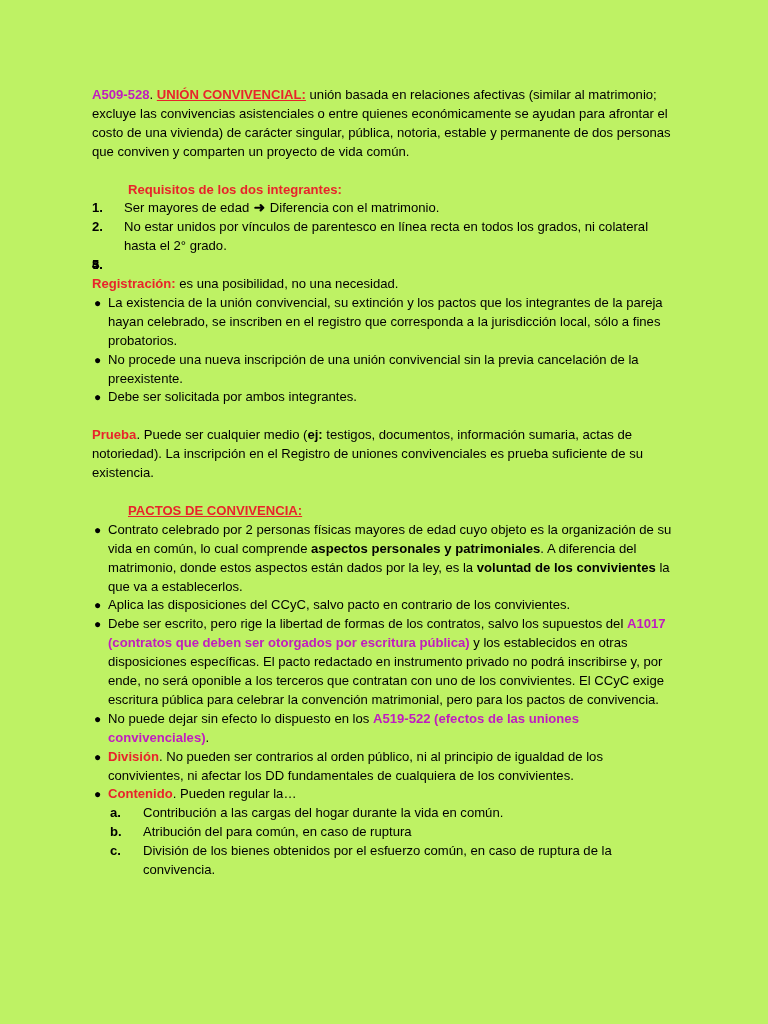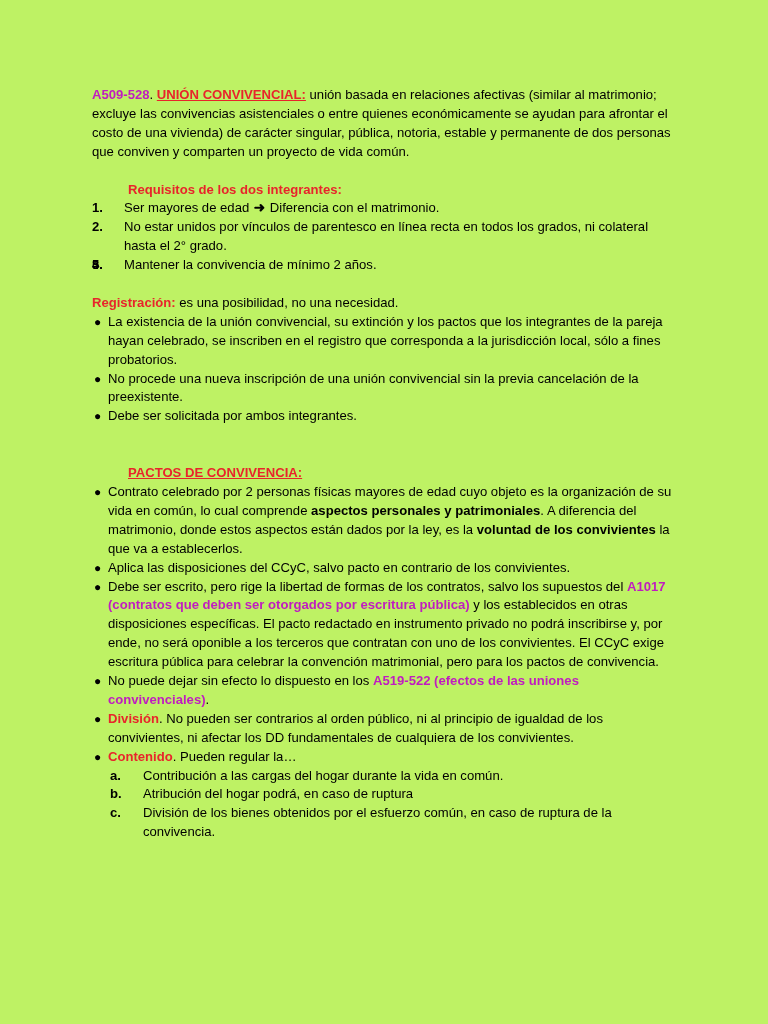--- a/index.html
+++ b/index.html
@@ -112,35 +112,36 @@
 
     <ol class="lst">
       <li class="num"><span class="mk">1.</span><span>Ser mayores de edad </span><span class="arrow">➜</span><span> Diferencia con el matrimonio.</span></li>
 
       <li class="num"><span class="mk">2.</span><span>No estar unidos por vínculos de parentesco en línea recta en todos los grados, ni colateral hasta el 2° grado.</span></li>
 
       <li class="num"><span class="mk">3.</span></li>
 
       <li class="num"><span class="mk">4.</span></li>
 
-      <li class="num"><span class="mk">5.</span><span>Mantener la convivencia de mínimo 2 años.</span></li>
+      <li class="num"><span class="mk">5.</span></li>
     </ol>
 
     <div class="spacer-lg"></div>
 
     <p class="para"><span class="r-redb">Registración:</span><span class="r-plain"> es una posibilidad, no una necesidad.</span></p>
 
     <ul class="lst">
       <li class="bul"><span class="mk">●</span><span>La existencia de la unión convivencial, su extinción y los pactos que los integrantes de la pareja hayan celebrado, se inscriben en el registro que corresponda a la jurisdicción local, sólo a fines probatorios.</span></li>
       <li class="bul"><span class="mk">●</span><span>No procede una nueva inscripción de una unión convivencial sin la previa cancelación de la preexistente.</span></li>
       <li class="bul"><span class="mk">●</span><span>Debe ser solicitada por ambos integrantes.</span></li>
     </ul>
 
     <div class="spacer-lg"></div>
 
+    <p class="para"><span class="r-redb">Prueba</span><span class="r-plain">. Puede ser cualquier medio (</span><span class="r-bold">ej:</span><span class="r-plain"> testigos, documentos, información sumaria, actas de notoriedad). La inscripción en el Registro de uniones convivenciales es prueba suficiente de su existencia.</span></p>
 
     <div class="spacer-lg"></div>
 
     <p class="heading r-redbu">PACTOS DE CONVIVENCIA:</p>
 
     <ul class="lst">
 
       <li class="bul"><span class="mk">●</span><span>Contrato celebrado por 2 personas físicas mayores de edad cuyo objeto es la organización de su vida en común, lo cual comprende </span><span class="r-bold">aspectos personales y patrimoniales</span><span>. A diferencia del matrimonio, donde estos aspectos están dados por la ley, es la </span><span class="r-bold">voluntad de los convivientes</span><span> la que va a establecerlos.</span></li>
 
       <li class="bul"><span class="mk">●</span><span>Aplica las disposiciones del CCyC, salvo pacto en contrario de los convivientes.</span></li>
@@ -149,18 +150,18 @@
 
       <li class="bul"><span class="mk">●</span><span>No puede dejar sin efecto lo dispuesto en los </span><span class="r-mag">A519-522 (efectos de las uniones convivenciales)</span><span>.</span></li>
 
       <li class="bul"><span class="mk">●</span><span class="r-redb">División</span><span>. No pueden ser contrarios al orden público, ni al principio de igualdad de los convivientes, ni afectar los DD fundamentales de cualquiera de los convivientes.</span></li>
 
       <li class="bul"><span class="mk">●</span><span class="r-redb">Contenido</span><span>. Pueden regular la…</span></li>
     </ul>
 
     <ol class="lst">
       <li class="alpha"><span class="mk">a.</span><span>Contribución a las cargas del hogar durante la vida en común.</span></li>
-      <li class="alpha"><span class="mk">b.</span><span>Atribución del hogar podrá, en caso de ruptura</span></li>
+      <li class="alpha"><span class="mk">b.</span><span>Atribución del para común, en caso de ruptura</span></li>
       <li class="alpha"><span class="mk">c.</span><span>División de los bienes obtenidos por el esfuerzo común, en caso de ruptura de la convivencia.</span></li>
     </ol>
 
   </div>
 </div>
 
 </body></html>

